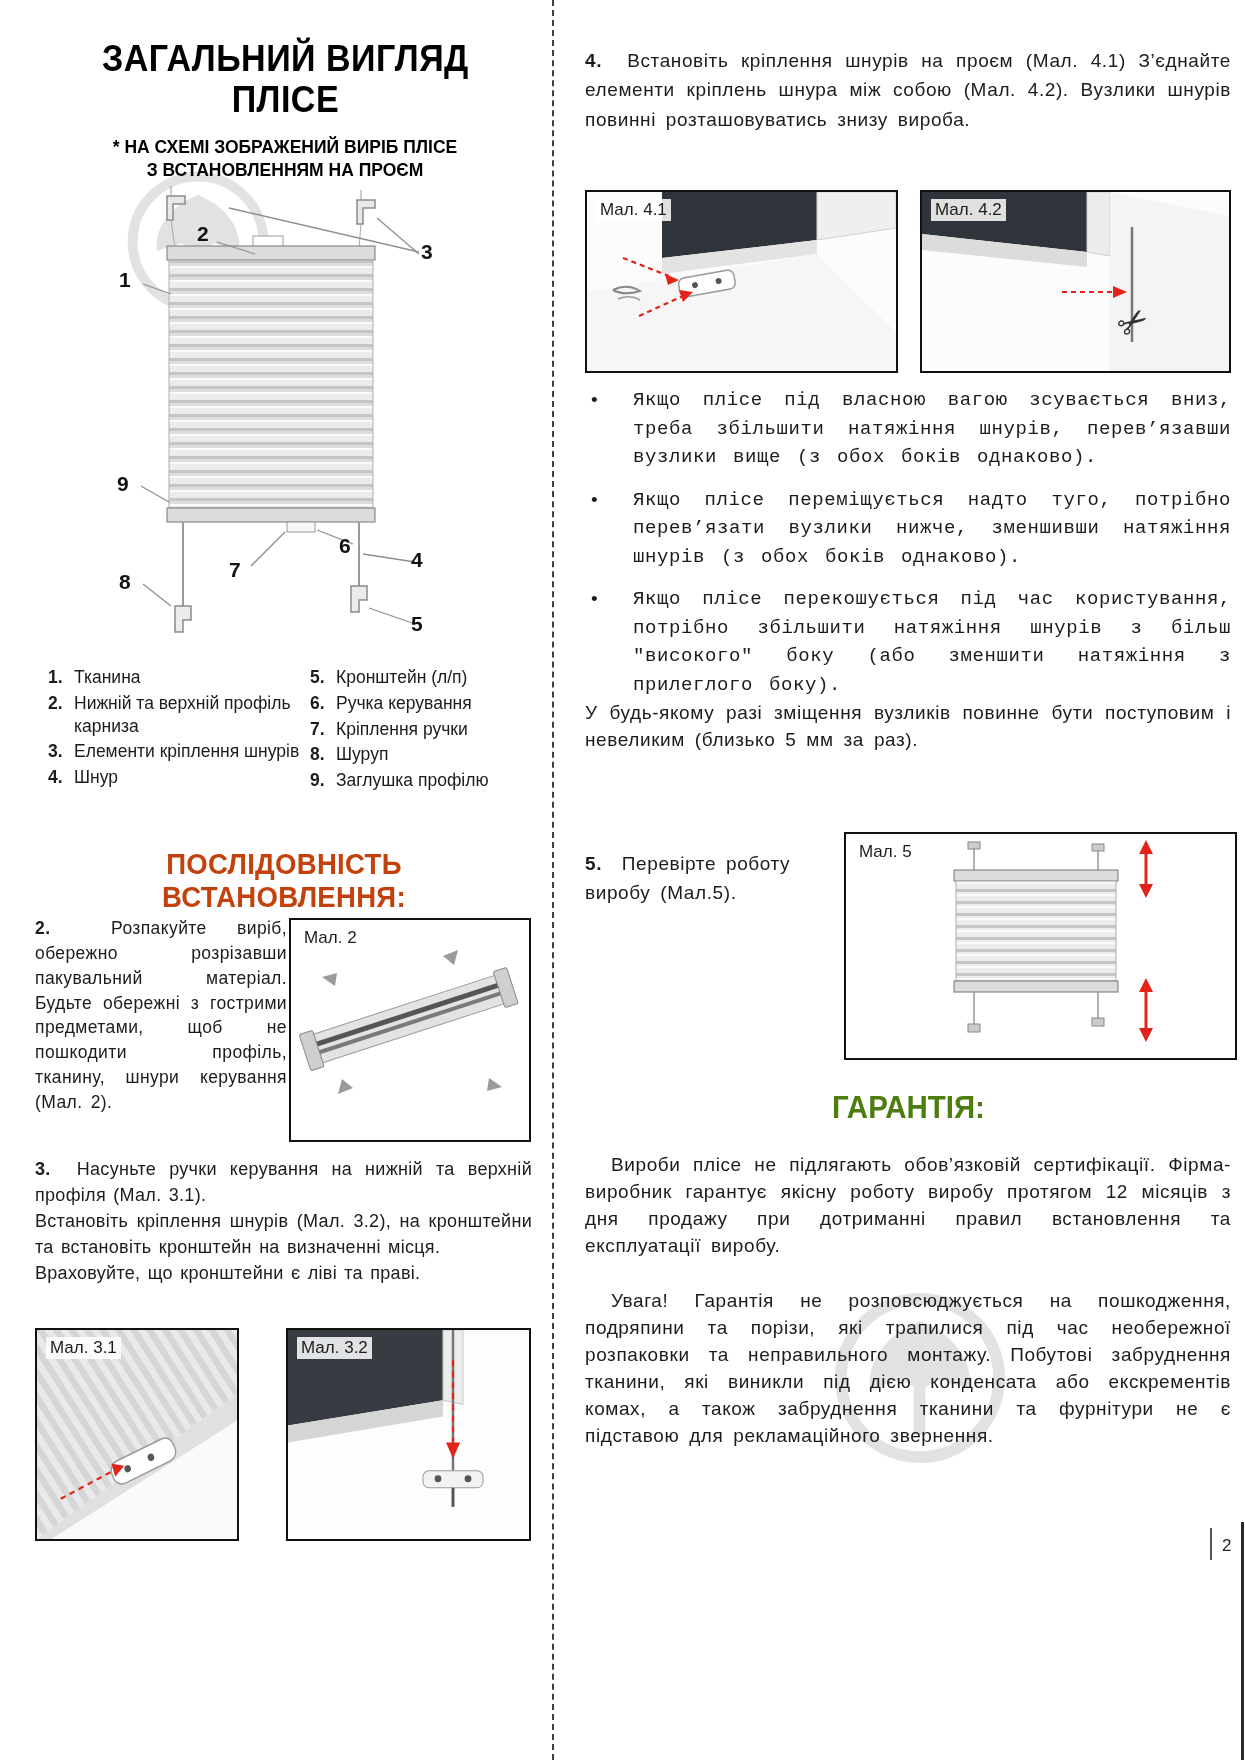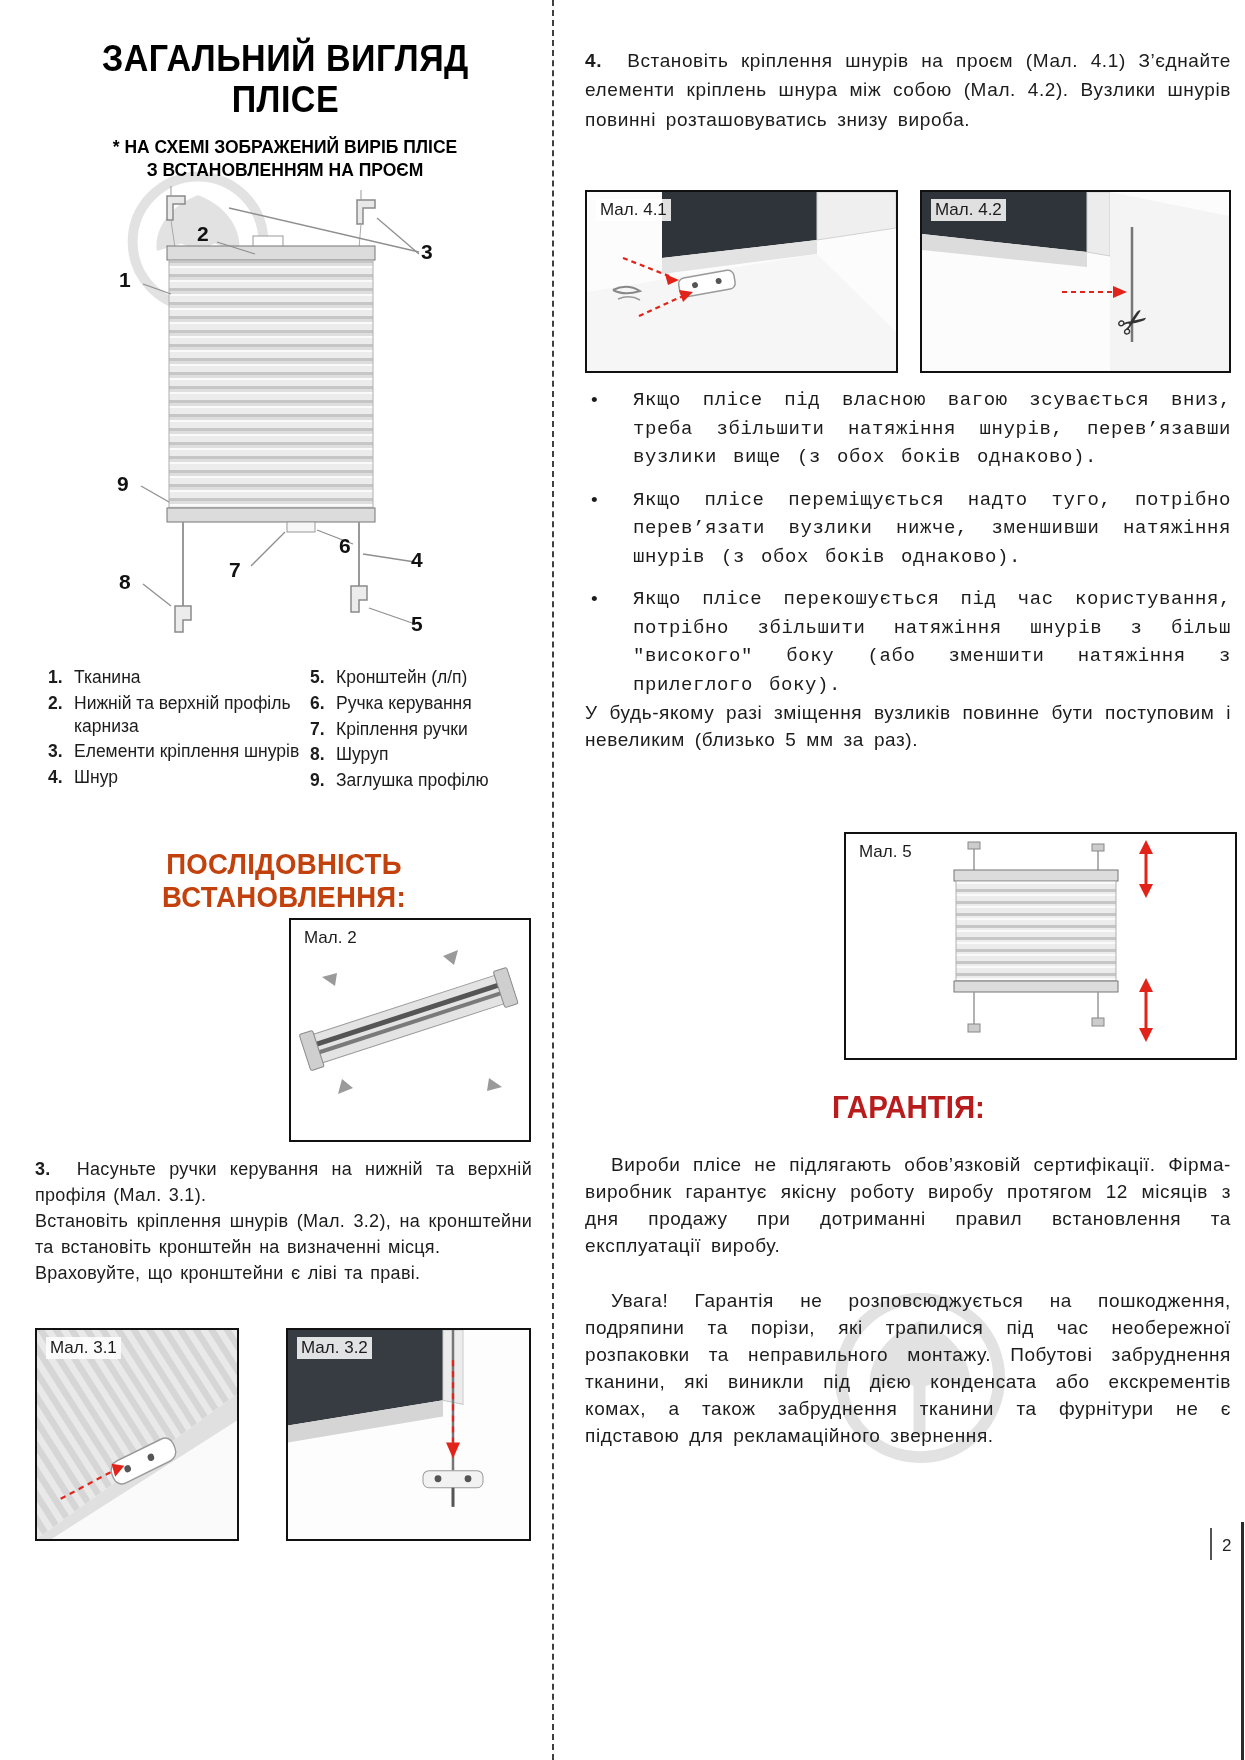--- a/index.html
+++ b/index.html
@@ -56,21 +56,21 @@
   .bullet { display:flex; font-size:19px; line-height:1.5; margin-bottom:14px; }
   .b-dot { width:48px; flex:none; padding-left:6px; }
   .b-text { flex:1; text-align:justify;font-family:Liberation Mono, monospace; }
 
   .note1 { left:585px; top:700px; width:646px; font-size:19px; line-height:1.42; text-align:justify; }
   .note2 { left:585px; top:768px; width:646px; font-size:19px; line-height:1.42; text-align:justify; }
 
   .step5 { left:585px; top:850px; width:242px; font-size:19px; line-height:1.5; }
   .fig5  { left:838px; top:832px; width:393px; height:228px;margin-left:6px; }
 
-  .war-title { left:585px; top:1090px; width:646px; text-align:center; color:#b91c1c; }
+  .war-title { left:585px; top:1090px; width:646px; text-align:center; color:#4d7c0f; }
   .war-title .tl { display:inline-block; transform:scaleX(0.95); font-weight:800; font-size:31px; }
   .war-p1 { left:585px; top:1152px; width:646px; font-size:19px; line-height:1.42; text-align:justify; text-indent:26px; }
   .war-p2 { left:585px; top:1288px; width:646px; font-size:19px; line-height:1.42; text-align:justify; text-indent:26px; }
 
   .footer-rule { left:1210px; top:1528px; height:32px; width:0; border-left:2px solid #555; }
   .page-num { left:1222px; top:1536px; font-size:17px; color:#222; }
   .edge-mark { left:1241px; top:1522px; height:238px; width:0; border-left:3px solid #2b2b2b; }
 </style>
 </head>
 <body>
@@ -205,20 +205,24 @@
           <span class="leg-num">9.</span>
           <span class="leg-text">Заглушка профілю</span>
         </div>
     </div>
   </div>
 
   <div class="abs sec-title">
     <span class="tl">ПОСЛІДОВНІСТЬ ВСТАНОВЛЕННЯ:</span>
   </div>
 
+  <div class="abs step2">
+    <span class="step-num">2.</span>&nbsp;
+    <span>Розпакуйте виріб, обережно розрізавши пакувальний матеріал. Будьте обережні з гострими предметами, щоб не пошкодити профіль, тканину, шнури керування (Мал. 2).</span>
+  </div>
 
   <div class="figbox fig2">
     <svg class="fig-art" viewBox="0 0 238 220" preserveAspectRatio="none">
       <g transform="rotate(-18 118 100)">
         <rect x="18" y="84" width="200" height="30" rx="4" fill="#e3e3e3" stroke="#9a9a9a"></rect>
         <rect x="18" y="92" width="200" height="5" fill="#555"></rect>
         <rect x="18" y="101" width="200" height="4" fill="#7a7a7a"></rect>
         <rect x="9" y="80" width="14" height="38" rx="2" fill="#cfcfcf" stroke="#8a8a8a"></rect>
         <rect x="213" y="80" width="14" height="38" rx="2" fill="#cfcfcf" stroke="#8a8a8a"></rect>
       </g>
@@ -334,20 +338,24 @@
       <span class="b-text">Якщо плісе переміщується надто туго, потрібно перев’язати вузлики нижче, зменшивши натяжіння шнурів (з обох боків однаково).</span>
     </div>
     <div class="bullet">
       <span class="b-dot">•</span>
       <span class="b-text">Якщо плісе перекошується під час користування, потрібно збільшити натяжіння шнурів з більш "високого" боку (або зменшити натяжіння з прилеглого боку).</span>
     </div>
   </div>
 
   <div class="abs note1 r-text">У будь-якому разі зміщення вузликів повинне бути поступовим і невеликим (близько 5 мм за раз).</div>
 
+  <div class="abs step5 r-text">
+    <span class="step-num">5.</span>&nbsp;
+    <span>Перевірте роботу виробу (Мал.5).</span>
+  </div>
 
   <div class="figbox fig5">
     <svg class="fig-art" viewBox="0 0 389 224" preserveAspectRatio="none">
       <defs>
         <pattern id="pl-5" width="12" height="12" patternUnits="userSpaceOnUse">
           <rect width="12" height="12" fill="#ececec"></rect>
           <rect y="0" width="12" height="2" fill="#fafafa"></rect>
           <rect y="7" width="12" height="3" fill="#c6c6c6"></rect>
         </pattern>
       </defs>

